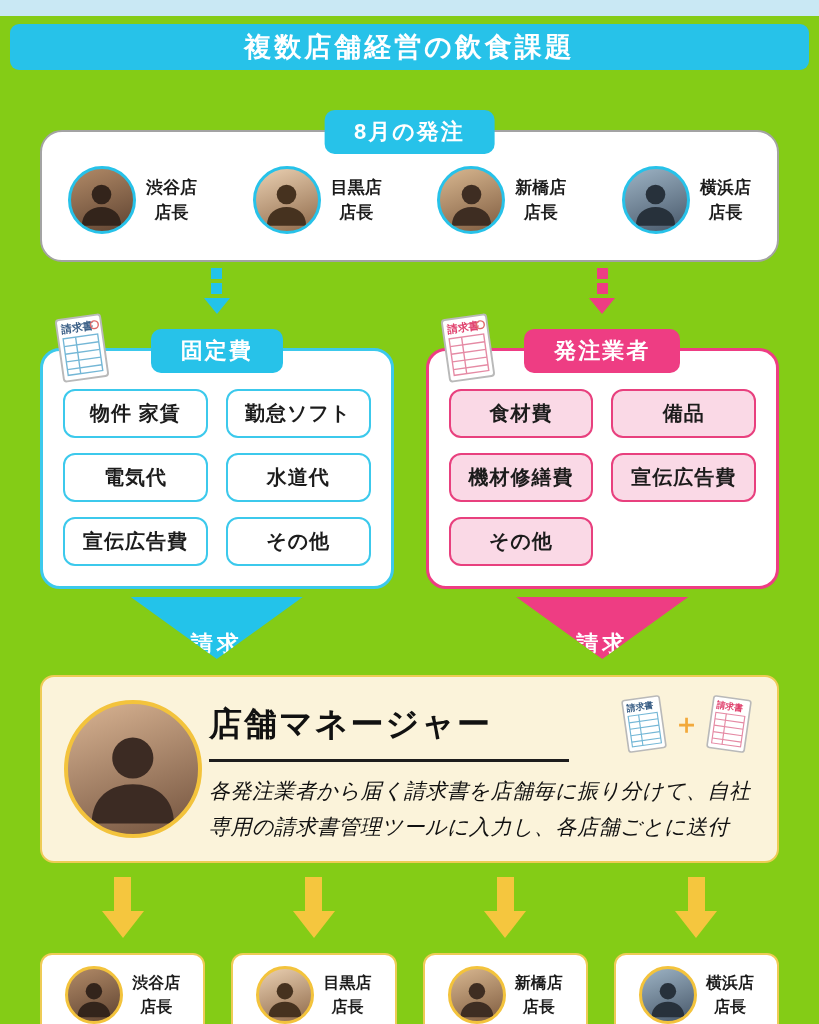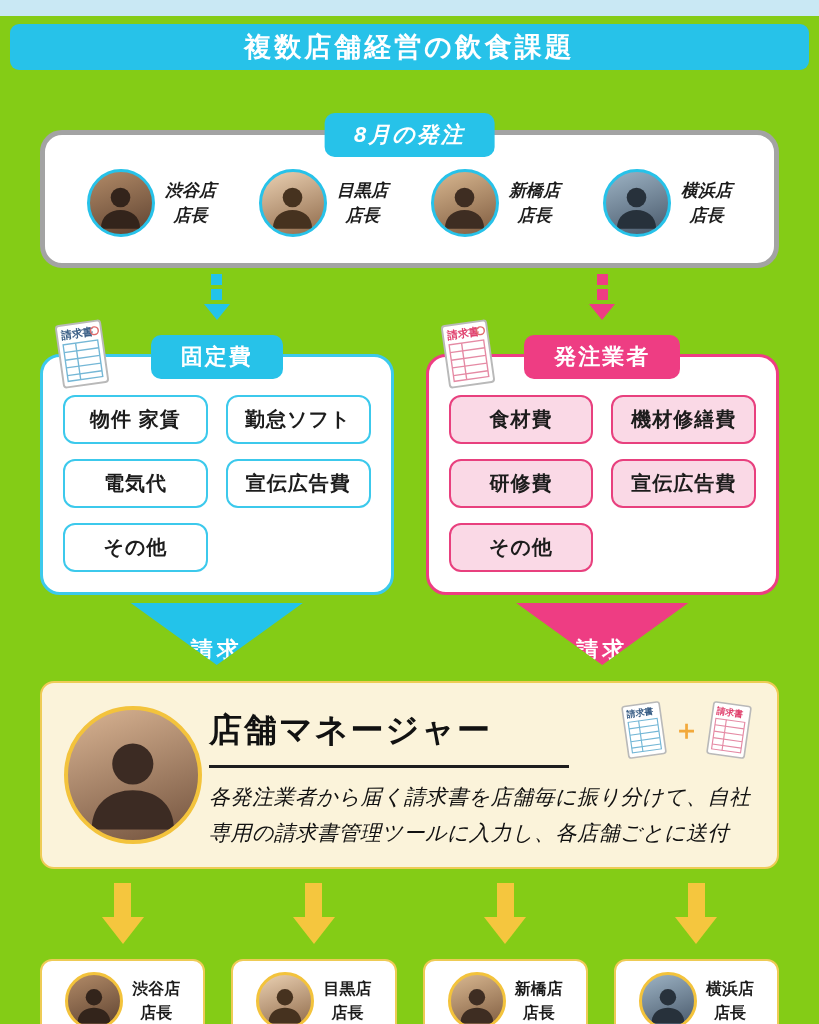--- a/index.html
+++ b/index.html
@@ -23,23 +23,22 @@
     position:absolute; top:-22px; left:50%; transform:translateX(-50%);
     color:#fff; font-weight:bold; font-size:22px; letter-spacing:2px;
     padding:7px 30px; border-radius:10px; white-space:nowrap; z-index:3;
   }
   .cyan-badge{ background:#27c2e9; }
   .pink-badge{ background:#ee3d83; }
 
   
   .order-box{
     position:relative; margin:60px 40px 0; background:#fff;
-    border:5px solid #a3a3a3; border-radius:22px;
-    padding:34px 42px 26px;
-    font-style:italic;
+    border:2px solid #a3a3a3; border-radius:22px;
+    padding:34px 26px 26px;
   }
   .managers-row{ display:flex; justify-content:space-between; }
   .mgr{ display:flex; align-items:center; gap:10px; }
   .mgr-label{ display:flex; flex-direction:column; align-items:center; font-size:17px; font-weight:600; color:#1c1c1c; line-height:1.5; }
 
   
   .avatar{
     flex:none; border-radius:50%; overflow:hidden;
     display:flex; align-items:flex-end; justify-content:center;
     width:68px; height:68px; border:3px solid #27c2e9;
@@ -233,20 +232,21 @@
           <line class="grid" x1="14" y1="50" x2="50" y2="50"></line>
           <line class="grid" x1="14" y1="58" x2="50" y2="58"></line>
           <line class="grid" x1="27" y1="26" x2="27" y2="64"></line>
         </g>
       </svg>
       <div class="badge cyan-badge">固定費</div>
       <div class="items">
         <div class="item cyan-item">物件 家賃</div>
         <div class="item cyan-item">勤怠ソフト</div>
         <div class="item cyan-item">電気代</div>
+        <div class="item cyan-item">水道代</div>
         <div class="item cyan-item">宣伝広告費</div>
         <div class="item cyan-item">その他</div>
       </div>
     </section>
 
     <section class="cost-box pink-box">
       <svg class="invoice inv-red pos-corner" viewBox="0 0 64 76">
         <g transform="rotate(-8 32 38)">
           <rect class="paper" x="9" y="6" width="46" height="64" rx="3"></rect>
           <text x="30" y="20" text-anchor="middle">請求書</text>
@@ -255,22 +255,22 @@
           <line class="grid" x1="14" y1="34" x2="50" y2="34"></line>
           <line class="grid" x1="14" y1="42" x2="50" y2="42"></line>
           <line class="grid" x1="14" y1="50" x2="50" y2="50"></line>
           <line class="grid" x1="14" y1="58" x2="50" y2="58"></line>
           <line class="grid" x1="27" y1="26" x2="27" y2="64"></line>
         </g>
       </svg>
       <div class="badge pink-badge">発注業者</div>
       <div class="items">
         <div class="item pink-item">食材費</div>
+        <div class="item pink-item">備品</div>
         <div class="item pink-item">機材修繕費</div>
-        <div class="item pink-item">研修費</div>
         <div class="item pink-item">宣伝広告費</div>
         <div class="item pink-item">その他</div>
       </div>
     </section>
 
   </div>
 
   <div class="billing-row">
     <div class="col">
       <div class="bigarrow big-cyan">

